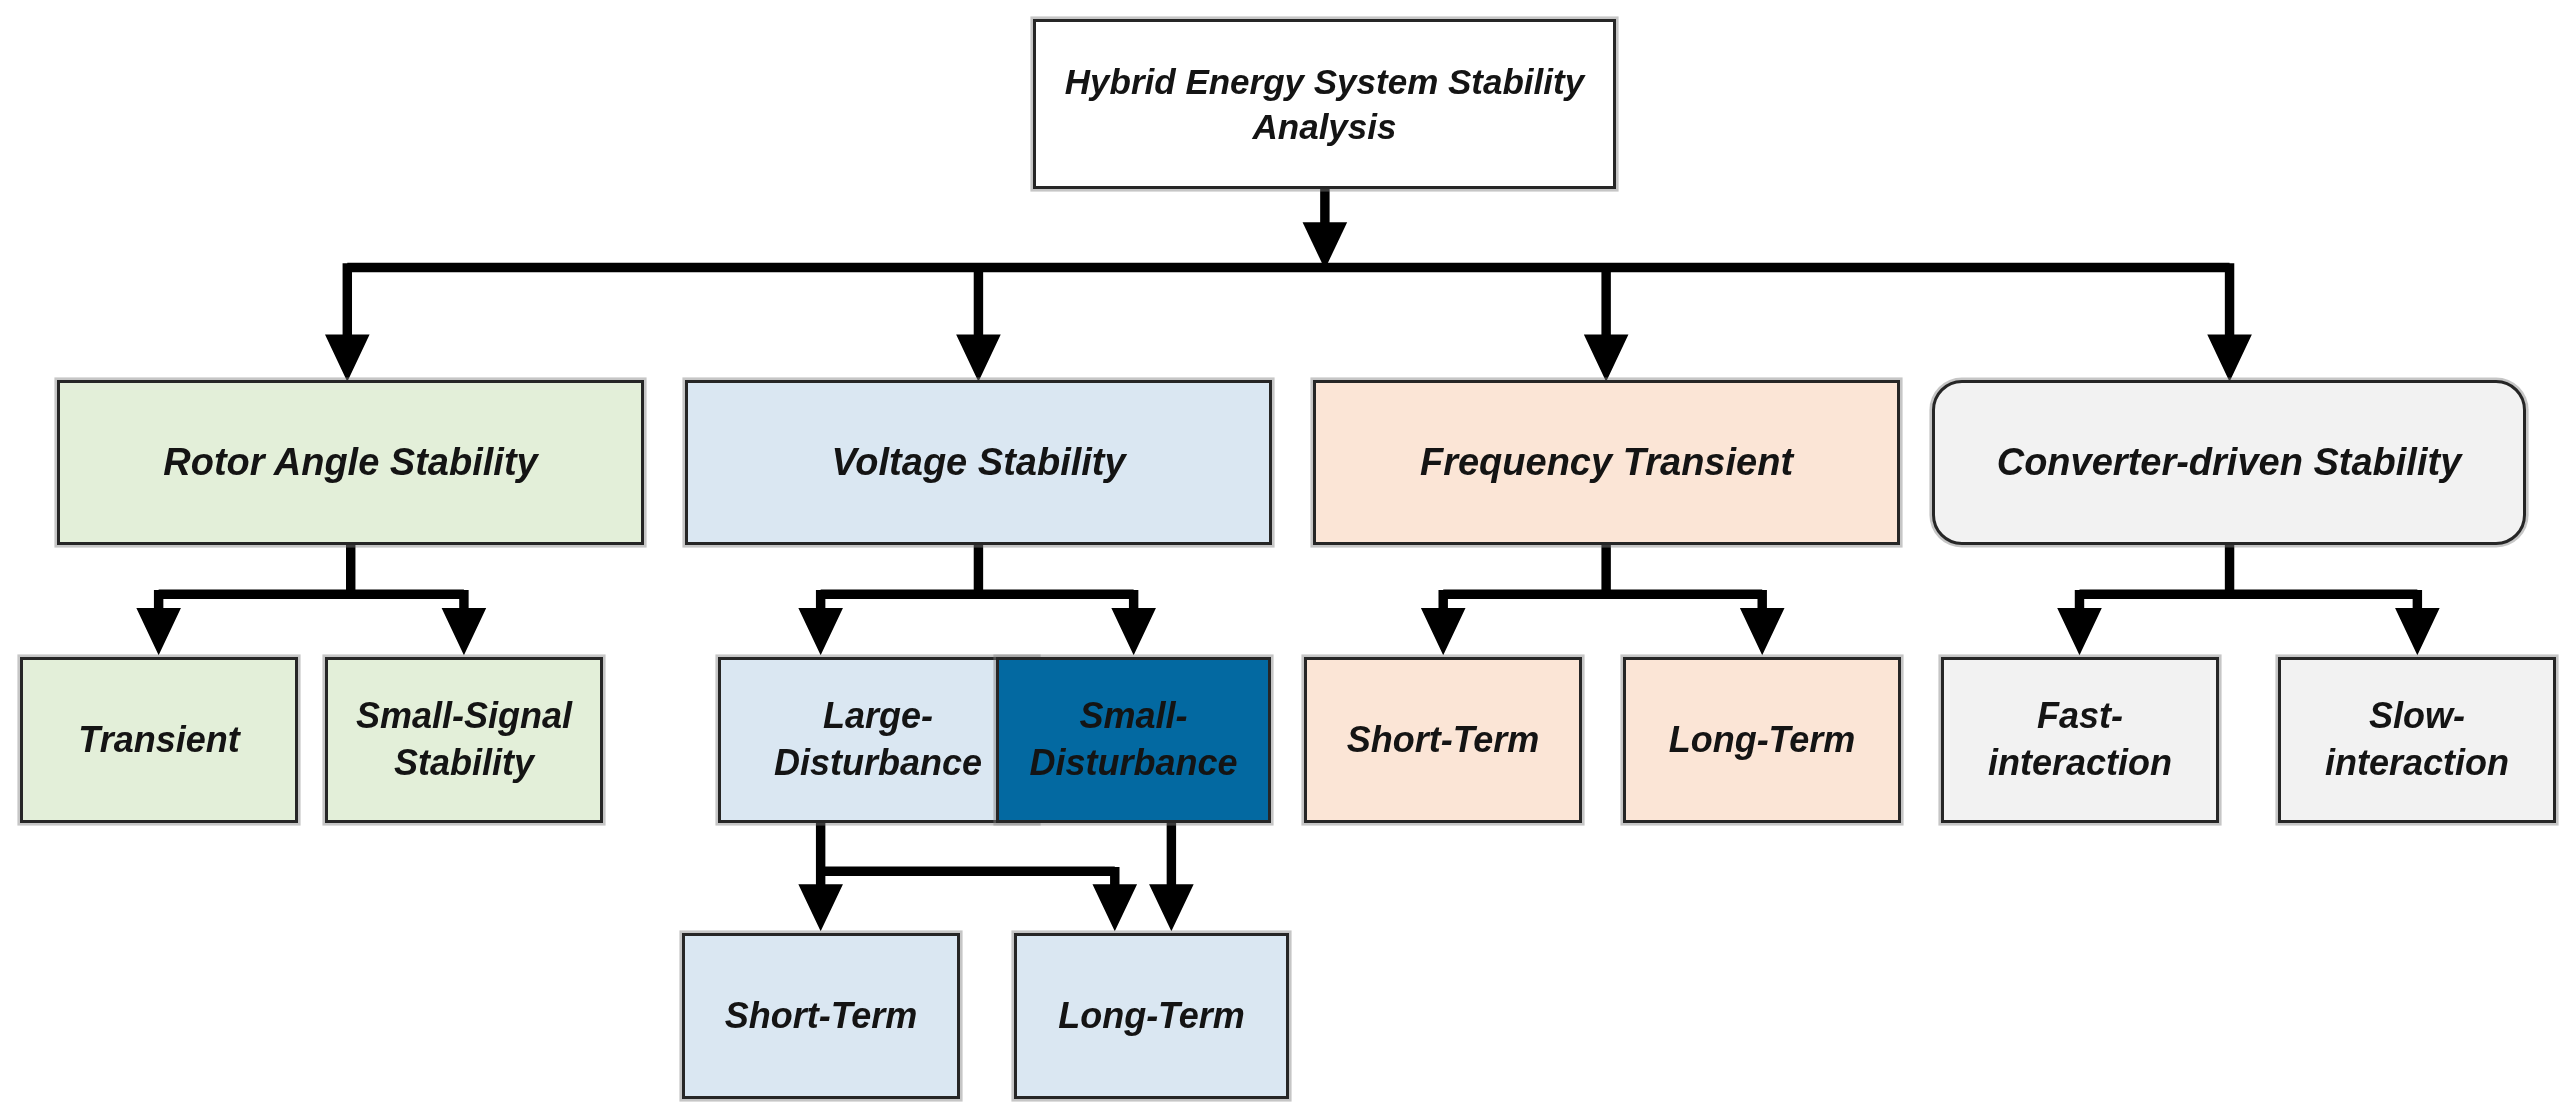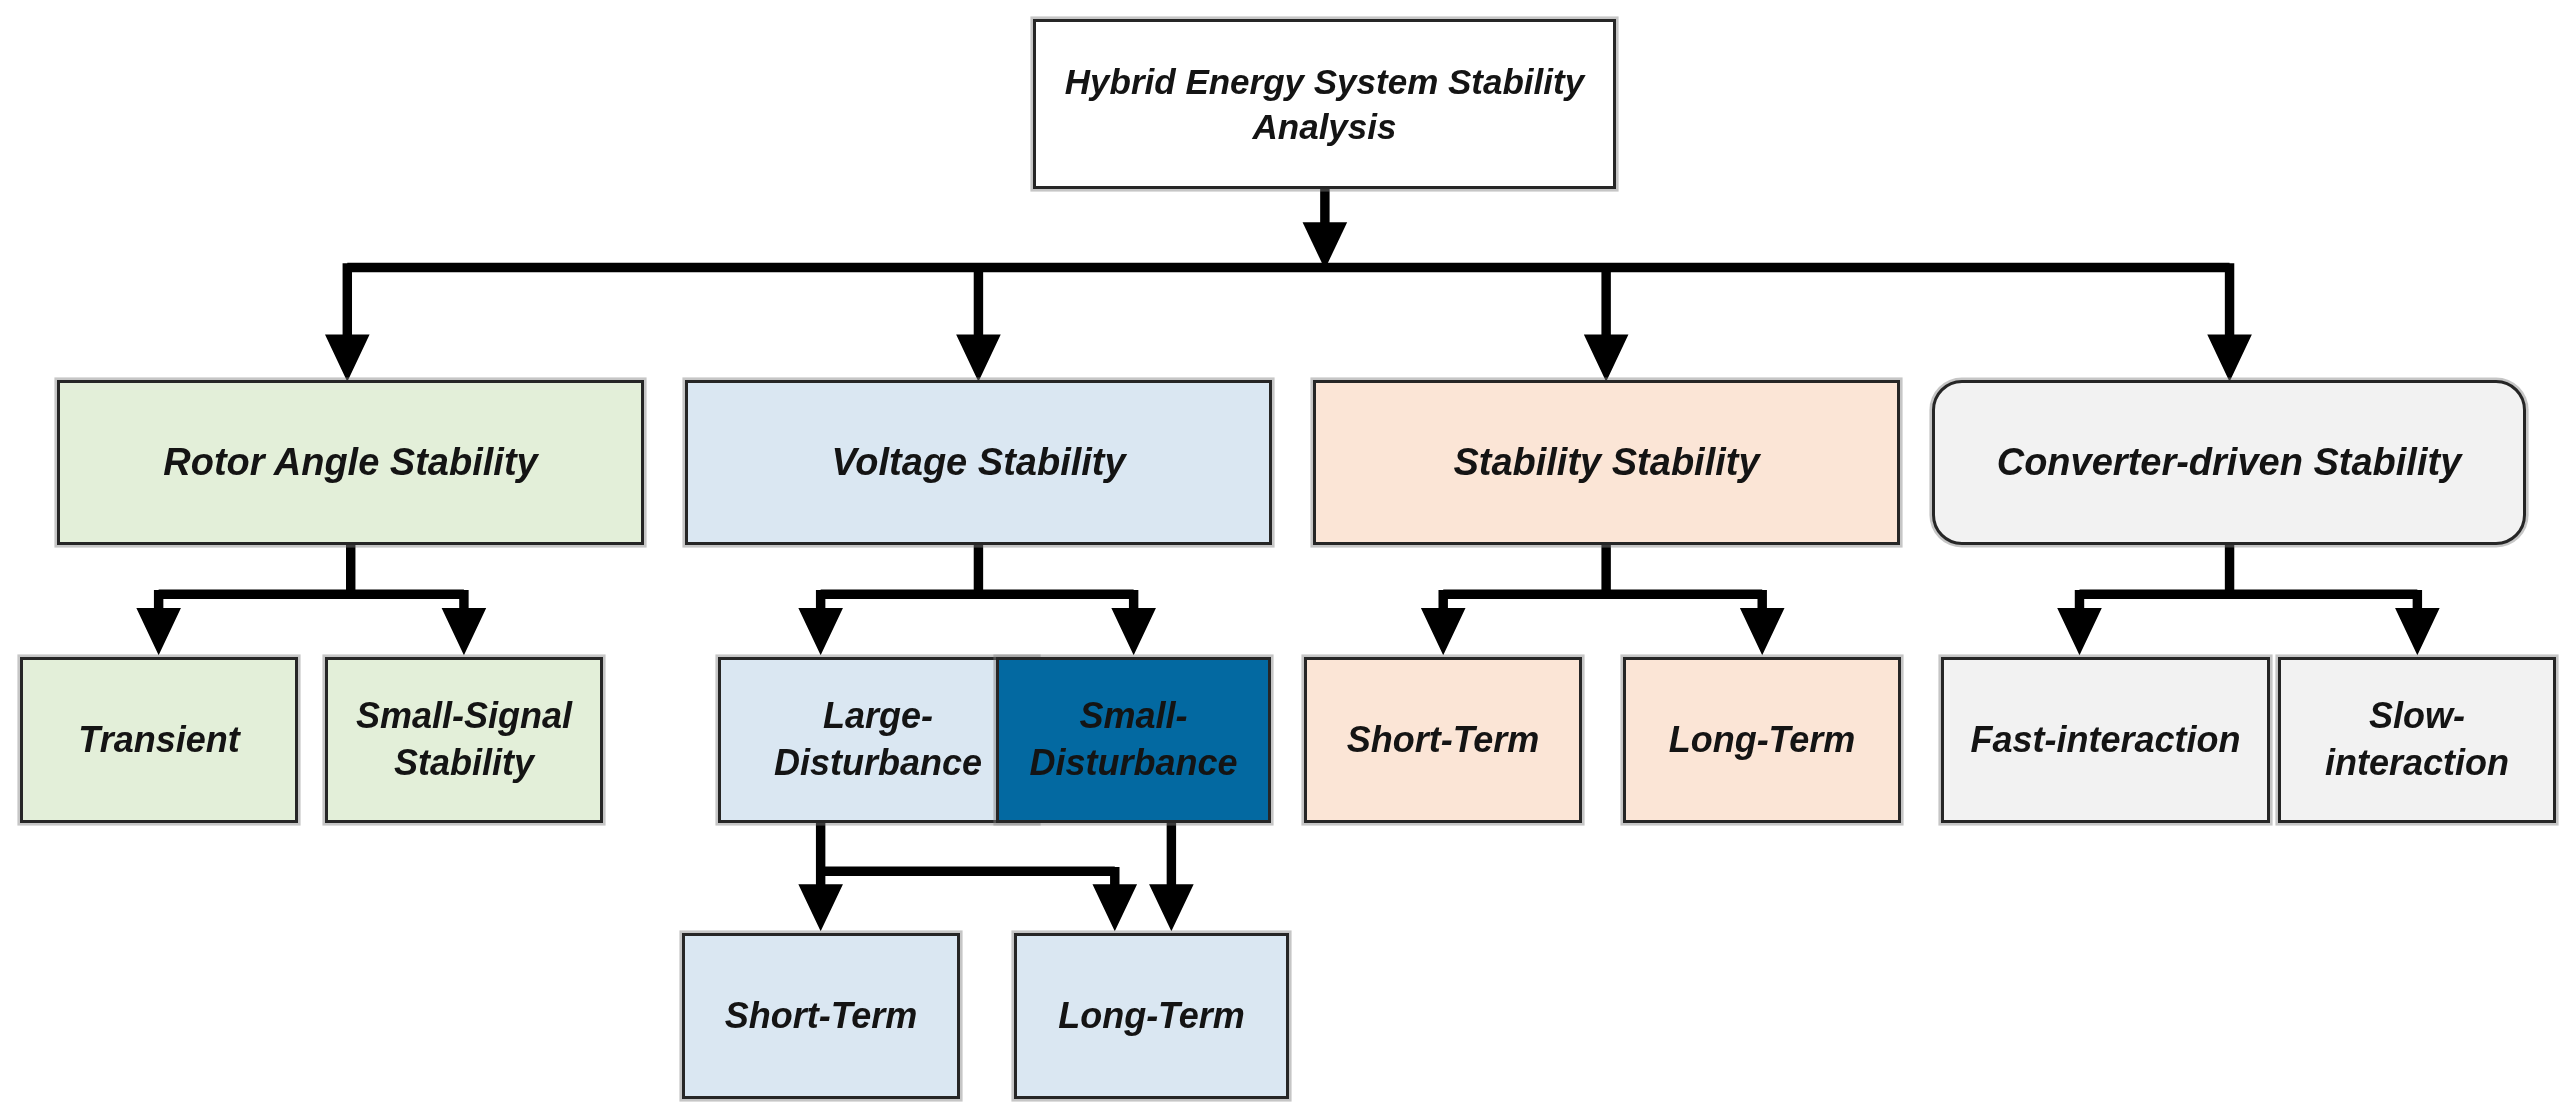--- a/index.html
+++ b/index.html
@@ -58,29 +58,29 @@
       <path class="ln" d="M957,957 V1033 M957,1016 H1300 M1300,1011 V1033 M1366,957 V1033"></path>
       <path class="ah" d="M931,1031 L983,1031 L957,1086 Z M1274,1031 L1326,1031 L1300,1086 Z
                M1340,1031 L1392,1031 L1366,1086 Z"></path>
     </g>
   </svg>
 
   <div class="node root" style="left:1033px;top:19px;width:583px;height:170px;">Hybrid Energy System Stability Analysis</div>
 
   <div class="node lvl2" style="left: 57px; top: 380px; width: 587px; height: 165px; background-color: rgb(227, 239, 217);">Rotor Angle Stability</div>
   <div class="node lvl2" style="left: 685px; top: 380px; width: 587px; height: 165px; background-color: rgb(218, 231, 242);">Voltage Stability</div>
-  <div class="node lvl2" style="left: 1313px; top: 380px; width: 587px; height: 165px; background-color: rgb(251, 229, 214);">Stability Stability</div>
+  <div class="node lvl2" style="left: 1313px; top: 380px; width: 587px; height: 165px; background-color: rgb(251, 229, 214);">Frequency Transient</div>
   <div class="node lvl2" style="left: 1932px; top: 380px; width: 594px; height: 165px; background-color: rgb(242, 242, 242); border-radius: 30px;">Converter-driven Stability</div>
 
   <div class="node lvl3" style="left: 20px; top: 657px; width: 278px; height: 166px; background-color: rgb(227, 239, 217);">Transient</div>
   <div class="node lvl3" style="left: 325px; top: 657px; width: 278px; height: 166px; background-color: rgb(227, 239, 217);">Small-Signal Stability</div>
   <div class="node lvl3" style="left: 682px; top: 657px; width: 320px; height: 166px; background-color: rgb(218, 231, 242); margin-left: 36px;">Large-Disturbance</div>
   <div class="node lvl3" style="left: 996px; top: 657px; width: 275px; height: 166px; background-color: #0369a1;">Small-Disturbance</div>
   <div class="node lvl3" style="left: 1304px; top: 657px; width: 278px; height: 166px; background-color: rgb(251, 229, 214);">Short-Term</div>
   <div class="node lvl3" style="left: 1623px; top: 657px; width: 278px; height: 166px; background-color: rgb(251, 229, 214);">Long-Term</div>
-  <div class="node lvl3" style="left: 1941px; top: 657px; width: 329px; height: 166px; background-color: rgb(242, 242, 242);">Fast-interaction</div>
+  <div class="node lvl3" style="left: 1941px; top: 657px; width: 278px; height: 166px; background-color: rgb(242, 242, 242);">Fast-interaction</div>
   <div class="node lvl3" style="left: 2278px; top: 657px; width: 278px; height: 166px; background-color: rgb(242, 242, 242);">Slow-interaction</div>
 
   <div class="node lvl3" style="left: 682px; top: 933px; width: 278px; height: 166px; background-color: rgb(218, 231, 242);">Short-Term</div>
   <div class="node lvl3" style="left: 1014px; top: 933px; width: 275px; height: 166px; background-color: rgb(218, 231, 242);">Long-Term</div>
 
 </div>
 
 
 </body></html>

